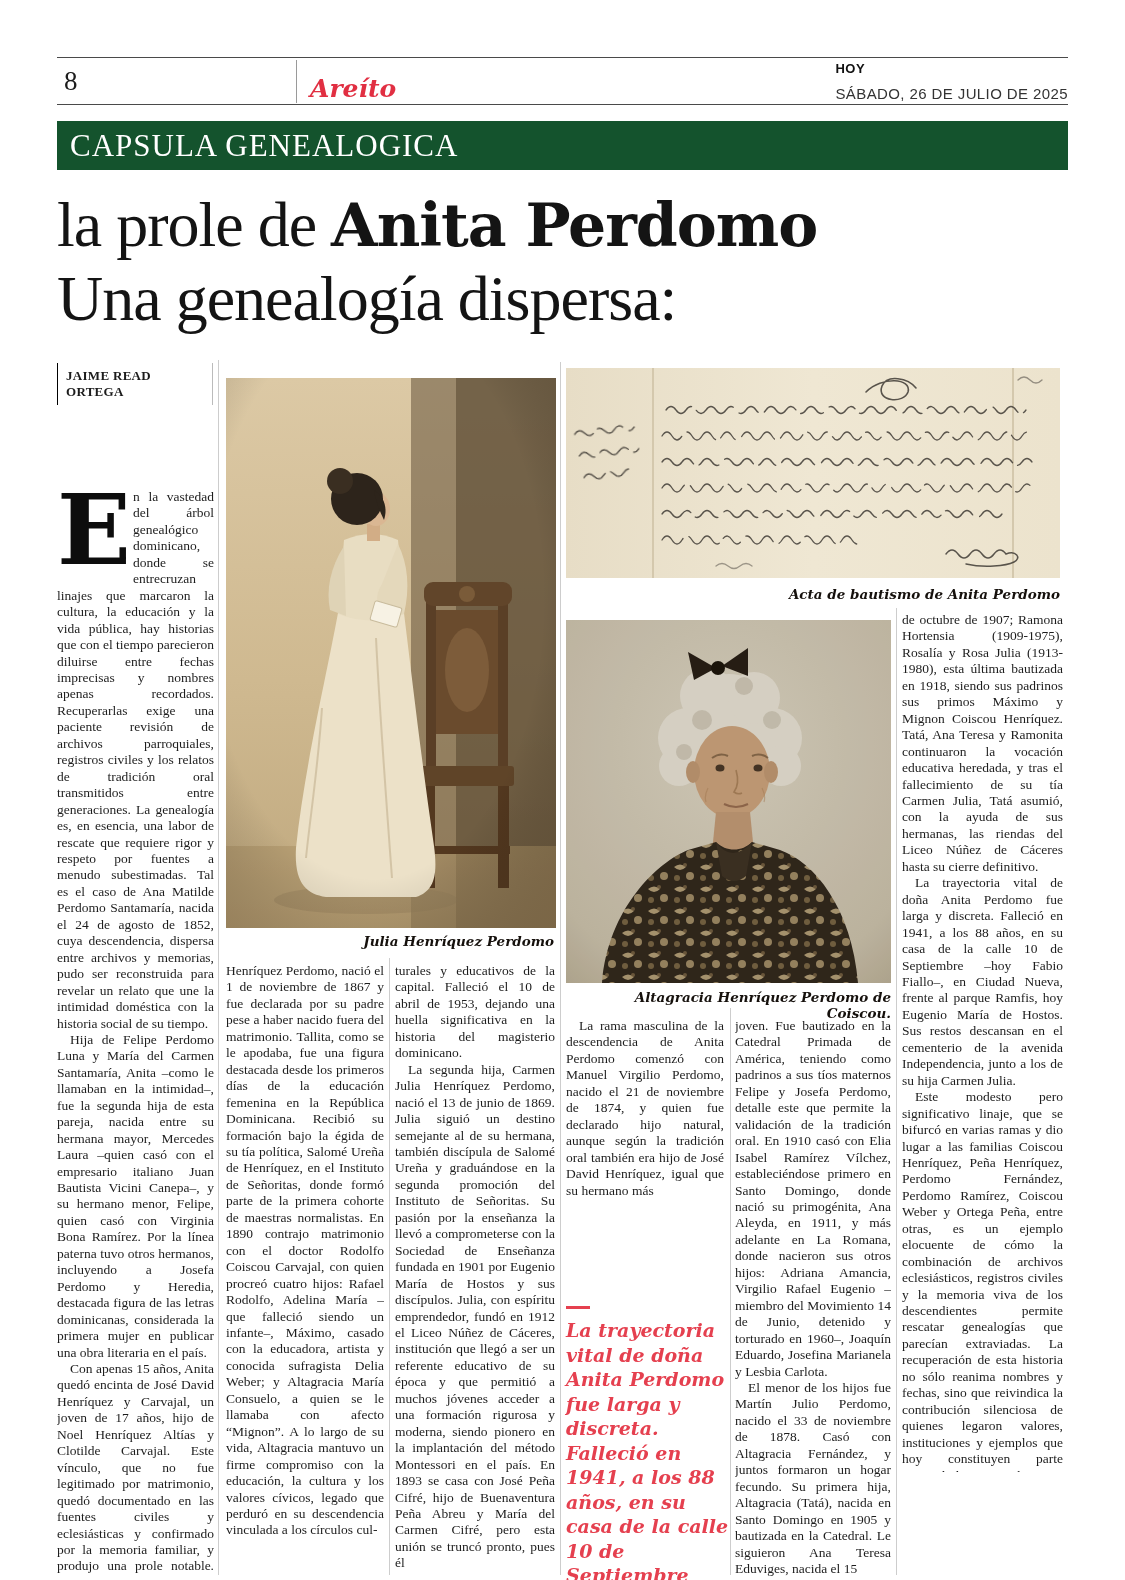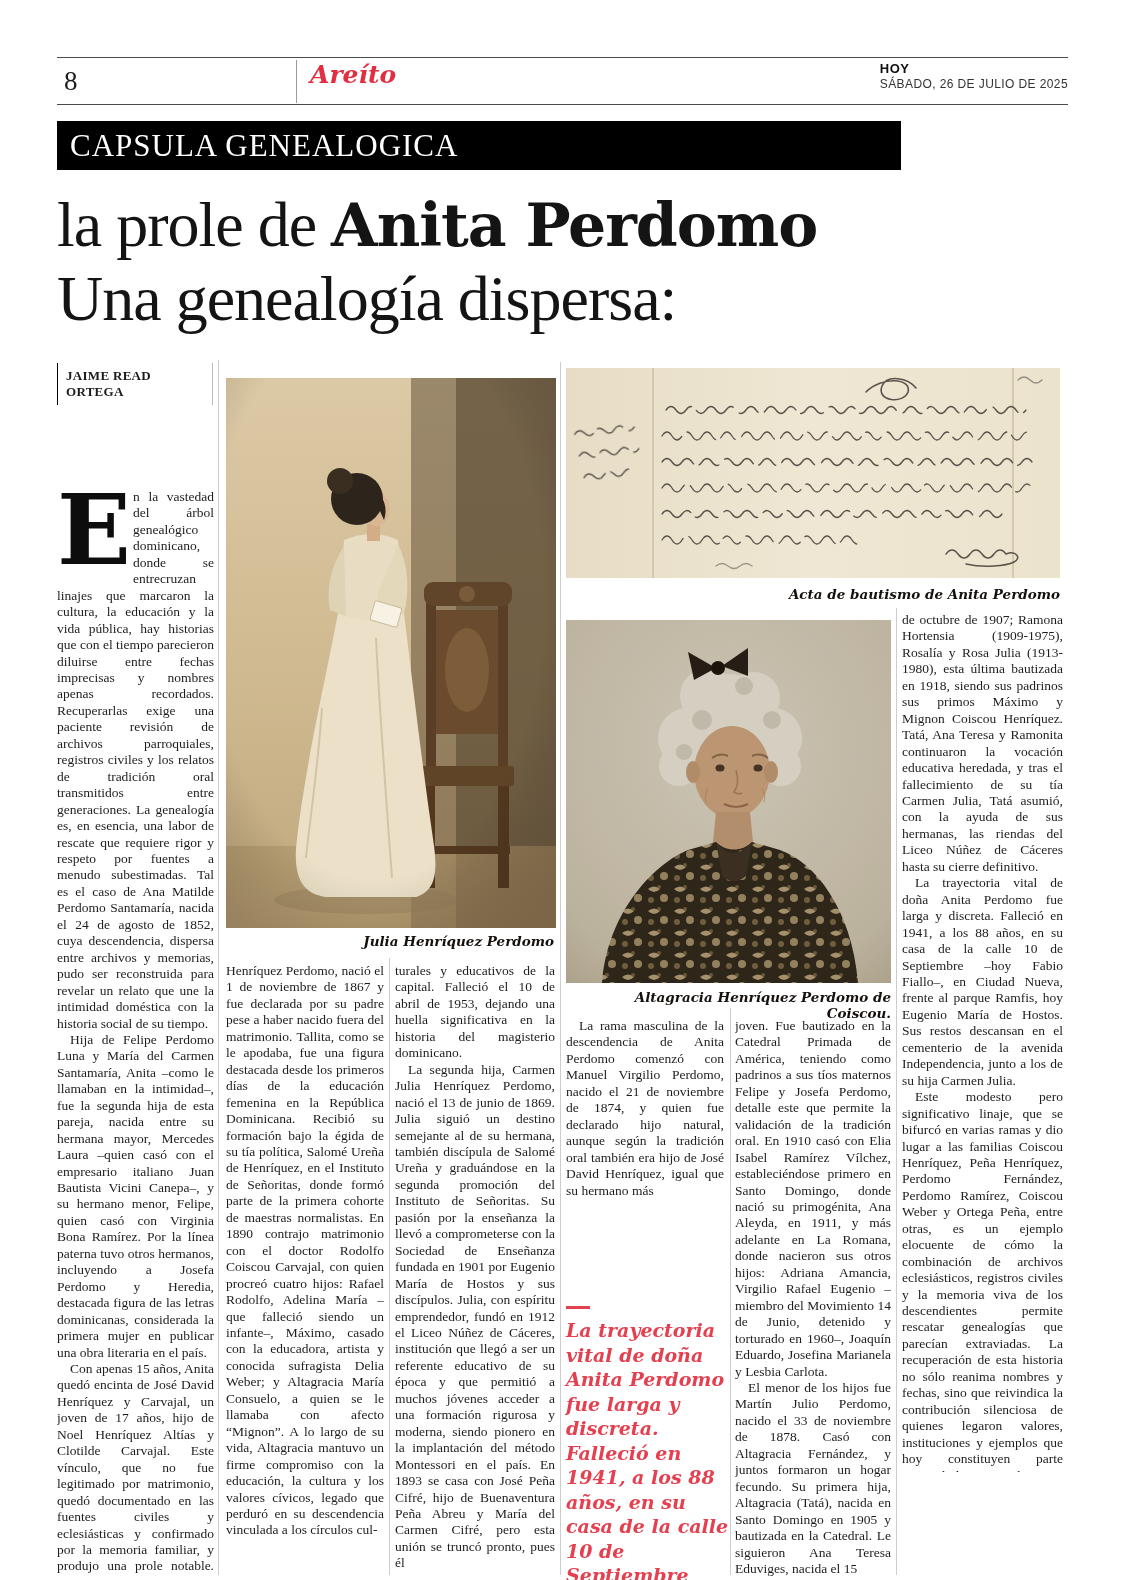--- a/index.html
+++ b/index.html
@@ -8,29 +8,29 @@
     position:relative; width:1125px; height:1580px; margin:0 auto;
     background:#ffffff; color:#1c1c1c;
     font-family:"Liberation Serif", serif; overflow:hidden;
   }
   .hrule { position:absolute; height:1px; background:#4a4a4a; }
   .vrule { position:absolute; width:1px; background:#cdcdcd; }
 
   
   .page-number { position:absolute; left:64px; top:66px; font-size:27px; }
   .header-divider { position:absolute; left:296px; top:60px; height:43px; width:1px; background:#9a9a9a; }
-  .areito { position:absolute; left:310px; top:60px; font-family:"DejaVu Serif", serif;
+  .areito { position:absolute; left:310px; top:74px; font-family:"DejaVu Serif", serif;
             font-style:italic; font-weight:bold; font-size:25px; color:#e12f42;text-align:right; }
   .brand-box { position:absolute; right:57px; top:61px; font-family:"Liberation Sans", sans-serif; }
   .brand { font-size:13px; font-weight:bold; letter-spacing:0.5px; color:#111; }
-  .issue-date { font-size:12px; letter-spacing:0.4px; color:#333; margin-top:1px; }
-
-  
-  .banner { position:absolute; left:57px; top:121px; width:844px; height:49px;
-            background:#000000; color:#fff; font-size:31px; letter-spacing:1px;
+  .issue-date { font-size:15px; letter-spacing:0.4px; color:#333; margin-top:9px; }
+
+  
+  .banner { position:absolute; left:57px; top:121px; width:1011px; height:49px;
+            background:#14532d; color:#fff; font-size:31px; letter-spacing:1px;
             line-height:50px; padding-left:13px; }
 
   
   .headline { position:absolute; left:57px; top:188px; width:1000px;
               font-size:64px; line-height:74px; letter-spacing:-1px; color:#141414; }
   .headline .hl-bold { font-weight:bold; font-family:"DejaVu Serif", serif; font-size:60px; letter-spacing:-1px; }
 
   
   .byline { position:absolute; left:57px; top:363px; width:156px;
             border-left:1px solid #000000; border-right:1px solid #bbb;

